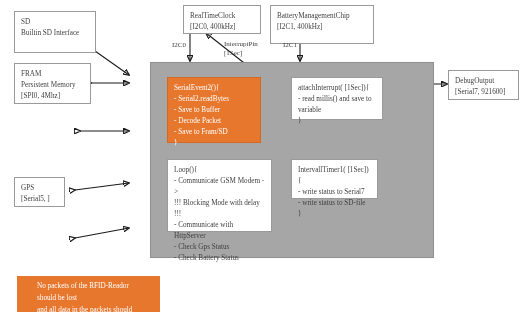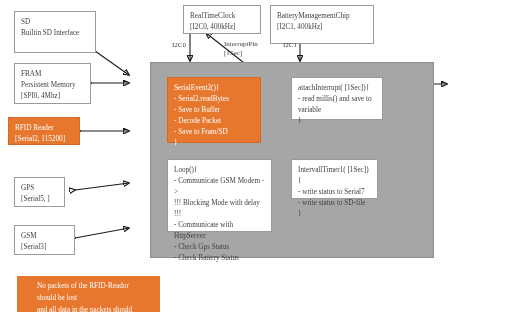--- a/index.html
+++ b/index.html
@@ -98,35 +98,33 @@
     <line x1="414" y1="84" x2="447" y2="84" marker-end="url(#ah)"></line>
   </svg>
 
   <div class="box" style="left:14px; top:11px; width:82px; height:42px;">SD
 Builtin SD Interface</div>
 
   <div class="box" style="left:14px; top:63px; width:77px; height:41px;">FRAM
 Persistent Memory
 [SPI0, 4Mhz]</div>
 
-  <div class="box orange" style="left:8px; top:117px; width:72px; height:28px;">RFID Reader
-[Serial2, 115200]</div>
 
   <div class="box" style="left:14px; top:177px; width:51px; height:30px;">GPS
 [Serial5, ]</div>
 
-  <div class="box" style="left:14px; top:225px; width:61px; height:30px;">GSM
-[Serial3]</div>
 
   <div class="box" style="left:183px; top:5px; width:78px; height:29px;">RealTimeClock
 [I2C0, 400kHz]</div>
 
   <div class="box" style="left:270px; top:5px; width:104px; height:39px;">BatteryManagementChip
 [I2C1, 400kHz]</div>
 
+  <div class="box" style="left:448px; top:70px; width:71px; height:30px;">DebugOutput
+[Serial7, 921600]</div>
 
   <span class="edge-label" style="left:172px; top:41px;">I2C0</span>
   <span class="edge-label" style="left:224px; top:40px;">InterruptPin
 [1Sec]</span>
   <span class="edge-label" style="left:283px; top:41px;">I2C1</span>
 
   <div class="container-gray" style="left:130px; top:62px; width:284px; height:196px;margin-left:20px;">
 
     <div class="box orange" style="left:16px; top:14px; width:94px; height:66px;">SerialEvent2(){
 - Serial2.readBytes

